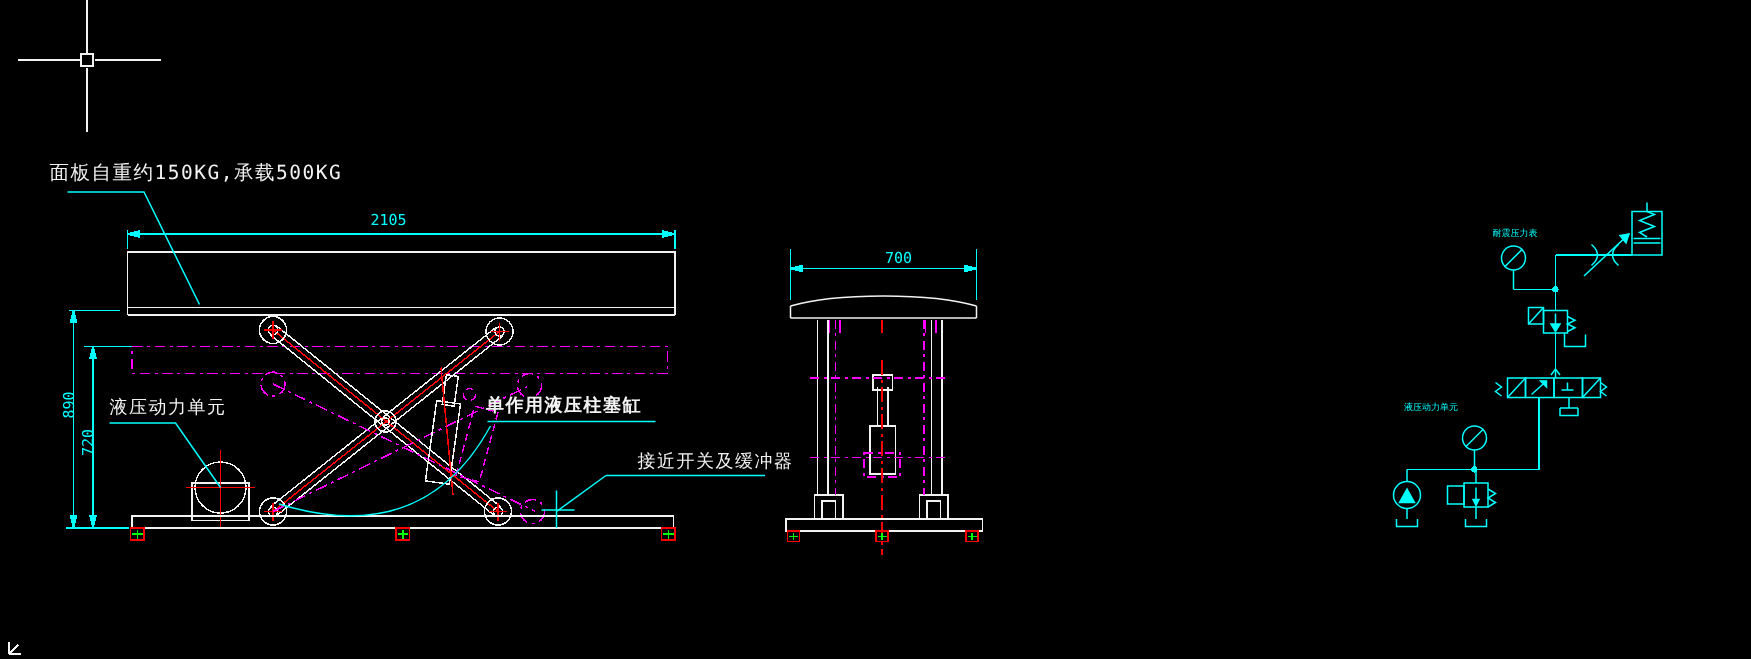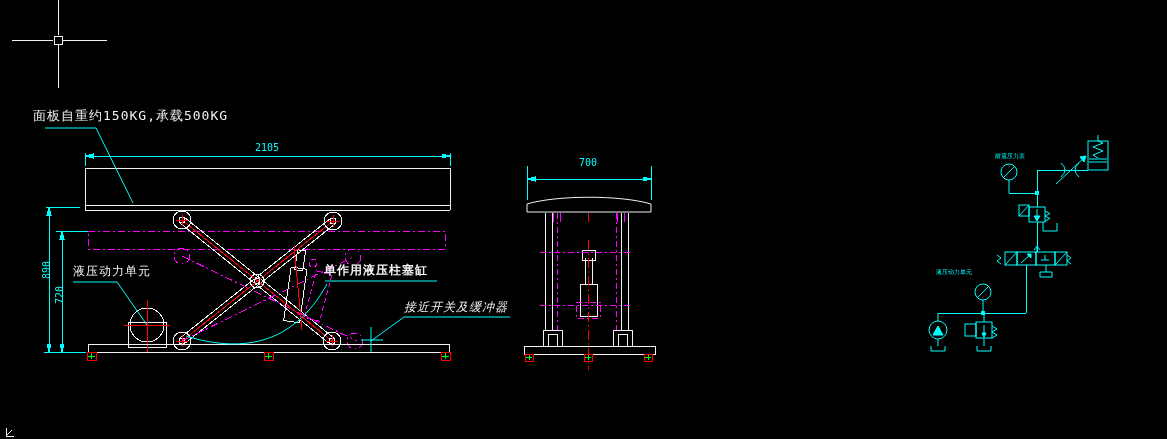--- a/index.html
+++ b/index.html
@@ -310,30 +310,30 @@
       <polyline points="992,326 997,329 992,332 997,335 992,338"></polyline>
       <rect x="965" y="324" width="11" height="12"></rect>
       <line x1="984" y1="338" x2="984" y2="346"></line>
       <polyline points="977,346 977,351 991,351 991,346"></polyline>
     </g>
   </g>
 </svg>
 
   <div class="txt white note" style="left:33px;top:109px;">面板自重约150KG,承载500KG</div>
 
-  <div class="txt cyan dim" style="left:247px;top:143px;width:40px;text-align:center;">2105</div>
+  <div class="txt cyan dim" style="left:247px;top:143px;width:40px;text-align:left;">2105</div>
 
   <div class="txt cyan dim rot" style="left:32px;top:265px;width:30px;">890</div>
 
   <div class="txt cyan dim rot" style="left:45px;top:290px;width:30px;">720</div>
 
   <div class="txt white lbl" style="left:73px;top:265px;">液压动力单元</div>
 
   <div class="txt white lbl" style="left:324px;top:264px;font-weight:bold;">单作用液压柱塞缸</div>
 
-  <div class="txt white lbl" style="left:404px;top:301px;font-style:italic;">接近开关及缓冲器</div>
-
-  <div class="txt cyan dim" style="left:568px;top:158px;width:40px;text-align:center;">700</div>
+  <div class="txt white lbl" style="left:425px;top:301px;">接近开关及缓冲器</div>
+
+  <div class="txt cyan dim" style="left:568px;top:168px;width:40px;text-align:right;">700</div>
 
   <div class="txt cyan tiny" style="left:995px;top:153px;">耐震压力表</div>
 
   <div class="txt cyan tiny" style="left:936px;top:269px;">液压动力单元</div>
 </div>
 
 </body></html>

